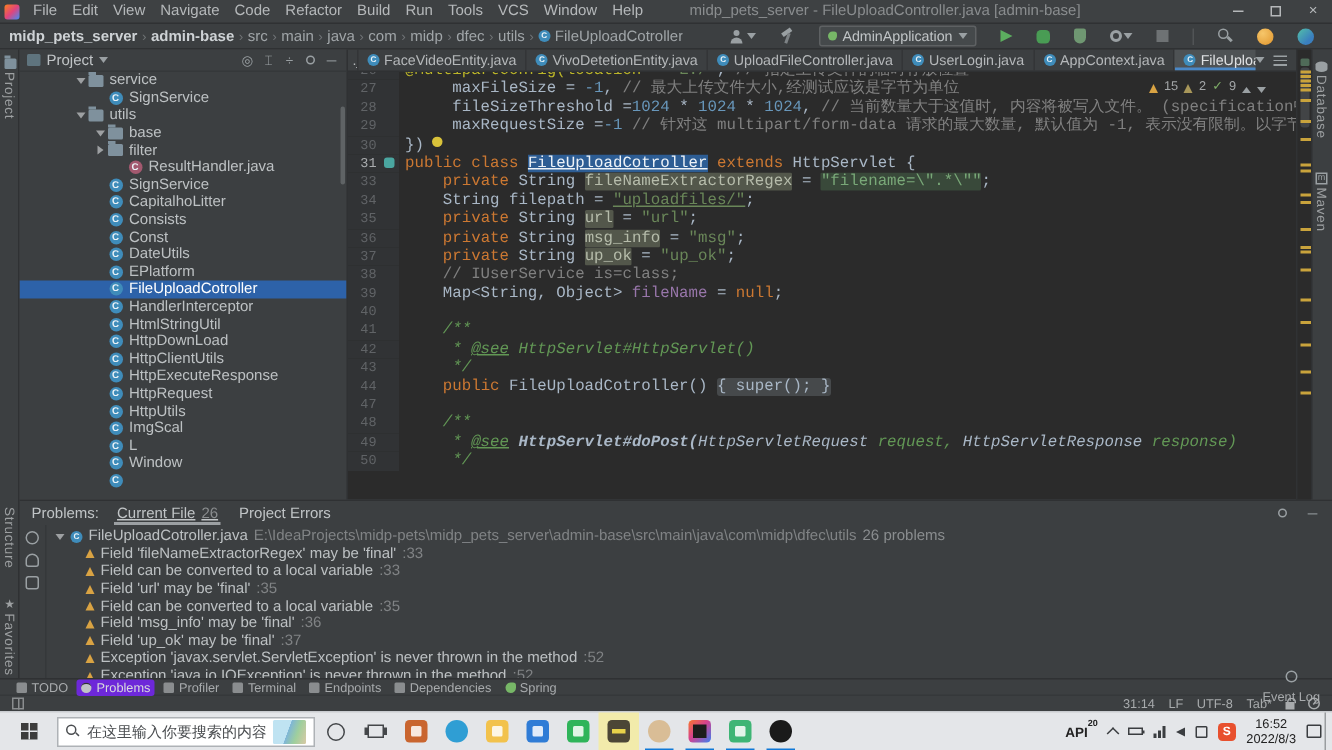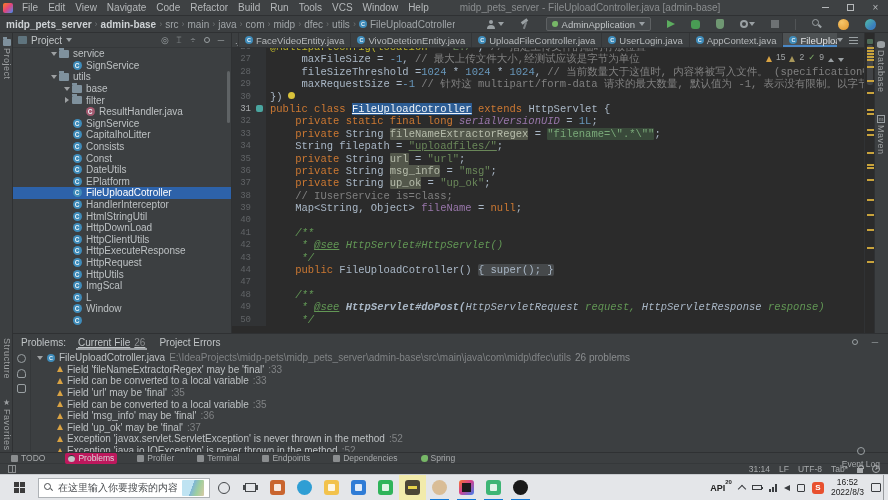--- a/index.html
+++ b/index.html
@@ -129,21 +129,21 @@
   .prow{height:11.6px;display:flex;align-items:center;gap:4px;white-space:nowrap;overflow:hidden;padding-left:6px;color:#bdc1c3;}
   .prow .path{color:#808385;}
   .prow .cnt{color:#8a8d8f;}
   .prow.warn{padding-left:26px;}
   .prow .lnref{color:#808385;}
   .wic{width:0;height:0;border-left:3.5px solid transparent;border-right:3.5px solid transparent;border-bottom:6.5px solid #d9a343;flex:none;}
   .pcaret{width:0;height:0;border-left:3px solid transparent;border-right:3px solid transparent;border-top:4px solid #9da0a2;}
   
   .twbar{height:11px;display:flex;align-items:center;font-size:8.5px;color:#a8abad;gap:9px;padding:0 8px;background:#3c3f41;border-top:1px solid #2f3133;}
   .twbtn{display:flex;align-items:center;gap:3px;height:11px;padding:0 3px;border-radius:2px;}
-  .twbtn.active{background:#be185d;color:#d8dadc;}
+  .twbtn.active{background:#6d28d9;color:#d8dadc;}
   .twic{width:7px;height:7px;background:#8a8d8f;border-radius:1px;flex:none;}
   .twic.spring{background:#77b767;border-radius:50% 2px 50% 50%;}
   .twic.problems{background:#c0c4c6;border-radius:50%;}
   .twR{margin-left:auto;display:flex;align-items:center;gap:4px;flex-direction:column;}
   .evlic{width:8px;height:8px;border:1px solid #9aa0a3;border-radius:50%;position:relative;}
   .statusbar{height:11px;display:flex;align-items:center;font-size:8.5px;color:#a8abad;padding:0 8px;background:#3c3f41;border-top:1px solid #35383a;}
   .sbgrid{width:8px;height:8px;border:1px solid #8a8d8f;background:linear-gradient(#8a8d8f,#8a8d8f) 3px 0/1px 8px no-repeat;}
   .sbR{margin-left:auto;display:flex;align-items:center;gap:9px;text-align:right;}
   .icon-lock{width:6px;height:5px;background:#a8abad;position:relative;margin-top:2px;}
   .icon-lock::before{content:"";position:absolute;top:-3px;left:1px;width:4px;height:3px;border:1px solid #a8abad;border-bottom:none;border-radius:3px 3px 0 0;}
@@ -518,21 +518,20 @@
             </span>
           </div>
           <div class="codearea">
             <div class="codescroll">
                 <div class="crow"><span class="ln">26</span><span class="gic"></span><span class="lc"><span class="tk-a">@MultipartConfig(location =</span><span class="tk-t"> </span><span class="tk-s">"E:/"</span><span class="tk-t">, </span><span class="tk-c">// 指定上传文件的临时存放位置</span></span></div>
                 <div class="crow"><span class="ln">27</span><span class="gic"></span><span class="lc"><span class="tk-t">     maxFileSize = </span><span class="tk-n2">-1</span><span class="tk-t">, </span><span class="tk-c">// 最大上传文件大小,经测试应该是字节为单位</span></span></div>
                 <div class="crow"><span class="ln">28</span><span class="gic"></span><span class="lc"><span class="tk-t">     fileSizeThreshold =</span><span class="tk-n2">1024</span><span class="tk-t"> * </span><span class="tk-n2">1024</span><span class="tk-t"> * </span><span class="tk-n2">1024</span><span class="tk-t">, </span><span class="tk-c">// 当前数量大于这值时, 内容将被写入文件。 (specification中的解释的大概意思, 不知道是不是指Buffer 的</span></span></div>
                 <div class="crow"><span class="ln">29</span><span class="gic"></span><span class="lc"><span class="tk-t">     maxRequestSize =</span><span class="tk-n2">-1</span><span class="tk-t"> </span><span class="tk-c">// 针对这 multipart/form-data 请求的最大数量, 默认值为 -1, 表示没有限制。以字节为单位。</span></span></div>
                 <div class="crow"><span class="ln">30</span><span class="gic"></span><span class="lc"><span class="tk-t">})</span><span class="bulb"></span></span></div>
                 <div class="crow"><span class="ln cur">31</span><span class="gic"><span class="gmark"></span></span><span class="lc"><span class="tk-k">public class </span><span class="tk-sel">FileUploadCotroller</span><span class="tk-t"> </span><span class="tk-k">extends</span><span class="tk-t"> HttpServlet {</span></span></div>
-                <div class="crow"><span class="ln">32</span><span class="gic"></span><span class="lc"><span class="tk-t">    </span><span class="tk-k">private static final long </span><span class="tk-fi">serialVersionUID</span><span class="tk-t"> = </span><span class="tk-n2">1L</span><span class="tk-t">;</span></span></div>
                 <div class="crow"><span class="ln">33</span><span class="gic"></span><span class="lc"><span class="tk-t">    </span><span class="tk-k">private </span><span class="tk-t">String </span><span class="tk-hl">fileNameExtractorRegex</span><span class="tk-t"> = </span><span class="tk-shl">"filename=\".*\""</span><span class="tk-t">;</span></span></div>
                 <div class="crow"><span class="ln">34</span><span class="gic"></span><span class="lc"><span class="tk-t">    String filepath = </span><span class="tk-su">"uploadfiles/"</span><span class="tk-t">;</span></span></div>
                 <div class="crow"><span class="ln">35</span><span class="gic"></span><span class="lc"><span class="tk-t">    </span><span class="tk-k">private </span><span class="tk-t">String </span><span class="tk-hl">url</span><span class="tk-t"> = </span><span class="tk-s">"url"</span><span class="tk-t">;</span></span></div>
                 <div class="crow"><span class="ln">36</span><span class="gic"></span><span class="lc"><span class="tk-t">    </span><span class="tk-k">private </span><span class="tk-t">String </span><span class="tk-hl">msg_info</span><span class="tk-t"> = </span><span class="tk-s">"msg"</span><span class="tk-t">;</span></span></div>
                 <div class="crow"><span class="ln">37</span><span class="gic"></span><span class="lc"><span class="tk-t">    </span><span class="tk-k">private </span><span class="tk-t">String </span><span class="tk-hl">up_ok</span><span class="tk-t"> = </span><span class="tk-s">"up_ok"</span><span class="tk-t">;</span></span></div>
                 <div class="crow"><span class="ln">38</span><span class="gic"></span><span class="lc"><span class="tk-c">    // IUserService is=class;</span></span></div>
                 <div class="crow"><span class="ln">39</span><span class="gic"></span><span class="lc"><span class="tk-t">    Map&lt;String, Object&gt; </span><span class="tk-f">fileName</span><span class="tk-t"> = </span><span class="tk-k">null</span><span class="tk-t">;</span></span></div>
                 <div class="crow"><span class="ln">40</span><span class="gic"></span><span class="lc"></span></div>
                 <div class="crow"><span class="ln">41</span><span class="gic"></span><span class="lc"><span class="tk-d">    /**</span></span></div>
                 <div class="crow"><span class="ln">42</span><span class="gic"></span><span class="lc"><span class="tk-d">     * </span><span class="tk-dt">@see</span><span class="tk-d"> HttpServlet#HttpServlet()</span></span></div>
@@ -664,21 +663,21 @@
                 <span>Exception 'java.io.IOException' is never thrown in the method</span>
                 <span class="lnref">:52</span>
               </div>
             </div>
         </div>
       </div>
     </div>
   </div>
 
   <div class="twbar">
-    <span id="tw-host" style="display:flex;align-items:flex-start;gap:17px">
+    <span id="tw-host" style="display:flex;align-items:flex-start;gap:3px">
         <span class="twbtn">
           <span class="twic todo"></span>
           <span>TODO</span>
         </span>
         <span class="twbtn active">
           <span class="twic problems"></span>
           <span>Problems</span>
         </span>
         <span class="twbtn">
           <span class="twic profiler"></span>

